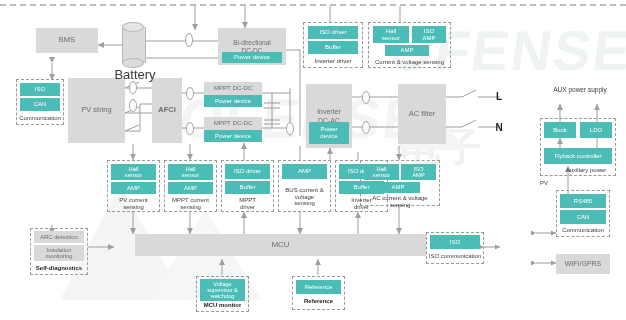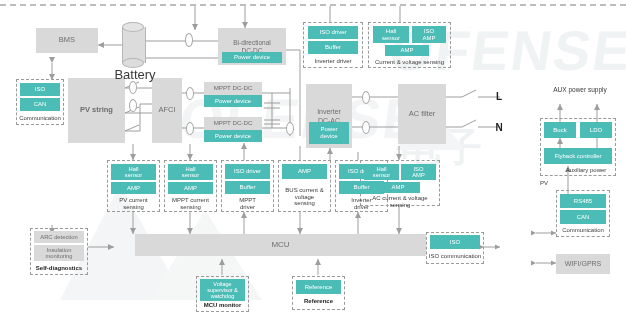--- a/index.html
+++ b/index.html
@@ -199,22 +199,22 @@
     <span>AMP</span>
   </div>
   <div class="blk teal" style="left:385px;top:45px;width:44px;height:11px;font-size:6px;">AMP</div>
   <div class="grplbl" style="left:368px;top:57px;width:83px;height:10px;font-size:6px;">Current &amp; voltage sensing</div>
 
   <div class="grp" style="left:16px;top:79px;width:48px;height:46px;"></div>
   <div class="blk teal" style="left:20px;top:83px;width:40px;height:13px;font-size:6px;">ISO</div>
   <div class="blk teal" style="left:20px;top:98px;width:40px;height:13px;font-size:6px;">CAN</div>
   <div class="grplbl" style="left:14px;top:113px;width:52px;height:10px;font-size:6px;">Communication</div>
 
-  <div class="blk gray" style="left:68px;top:78px;width:57px;height:65px;font-size:7.5px;font-weight:bold;">PV string</div>
-  <div class="blk gray" style="left:152px;top:78px;width:30px;height:65px;font-size:7.5px;">AFCI</div>
+  <div class="blk gray" style="left:68px;top:78px;width:57px;height:65px;font-size:7.5px;">PV string</div>
+  <div class="blk gray" style="left:152px;top:78px;width:30px;height:65px;font-size:7.5px;font-weight:bold;">AFCI</div>
 
   <div class="ring" style="left:129px;top:81px;width:8px;height:13px;"></div>
   <div class="ring" style="left:129px;top:99px;width:8px;height:13px;"></div>
   <div class="ring" style="left:186px;top:87px;width:8px;height:13px;"></div>
   <div class="ring" style="left:186px;top:122px;width:8px;height:13px;"></div>
   <div class="ring" style="left:286px;top:122px;width:8px;height:13px;"></div>
 
   <div class="blk gray" style="left:204px;top:82px;width:58px;height:13px;font-size:6.2px;">MPPT DC-DC</div>
   <div class="blk teal" style="left:204px;top:95px;width:58px;height:12px;font-size:6px;">Power device</div>
 

